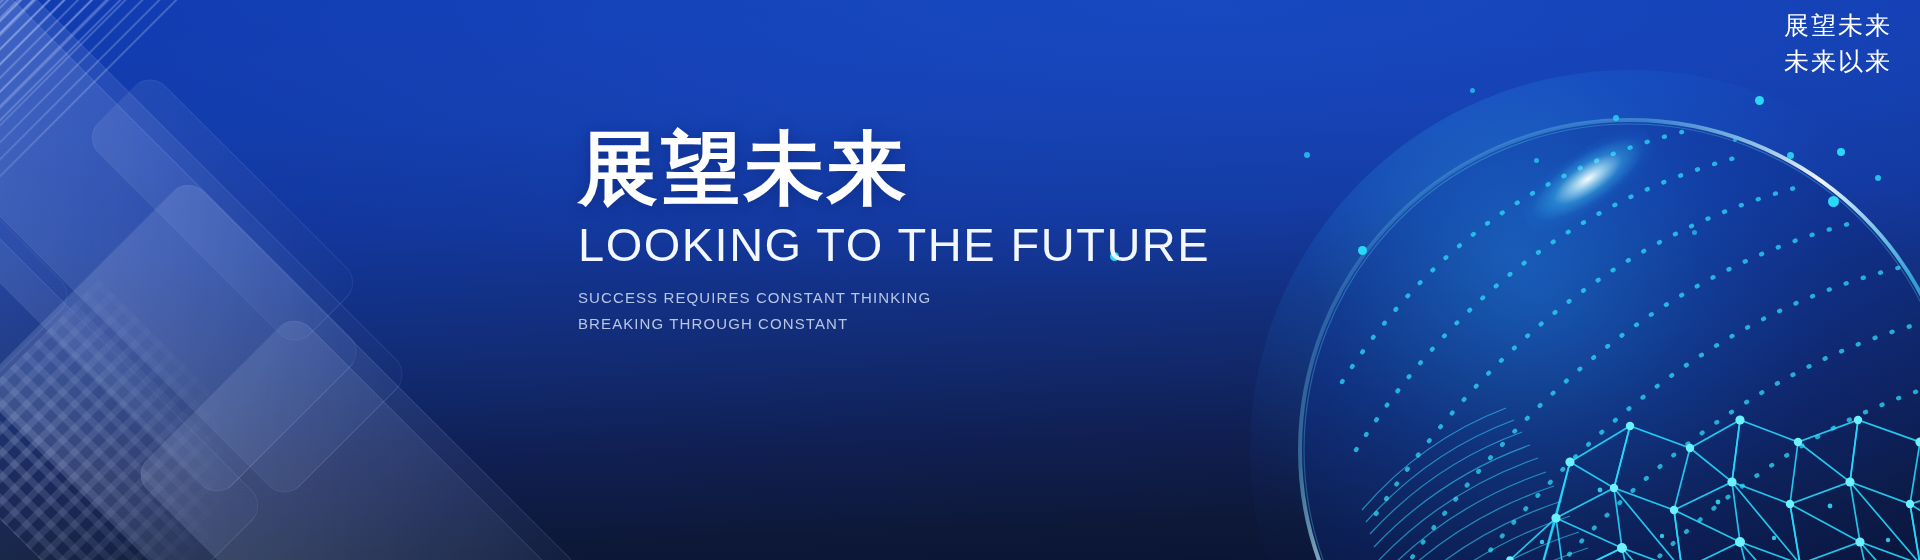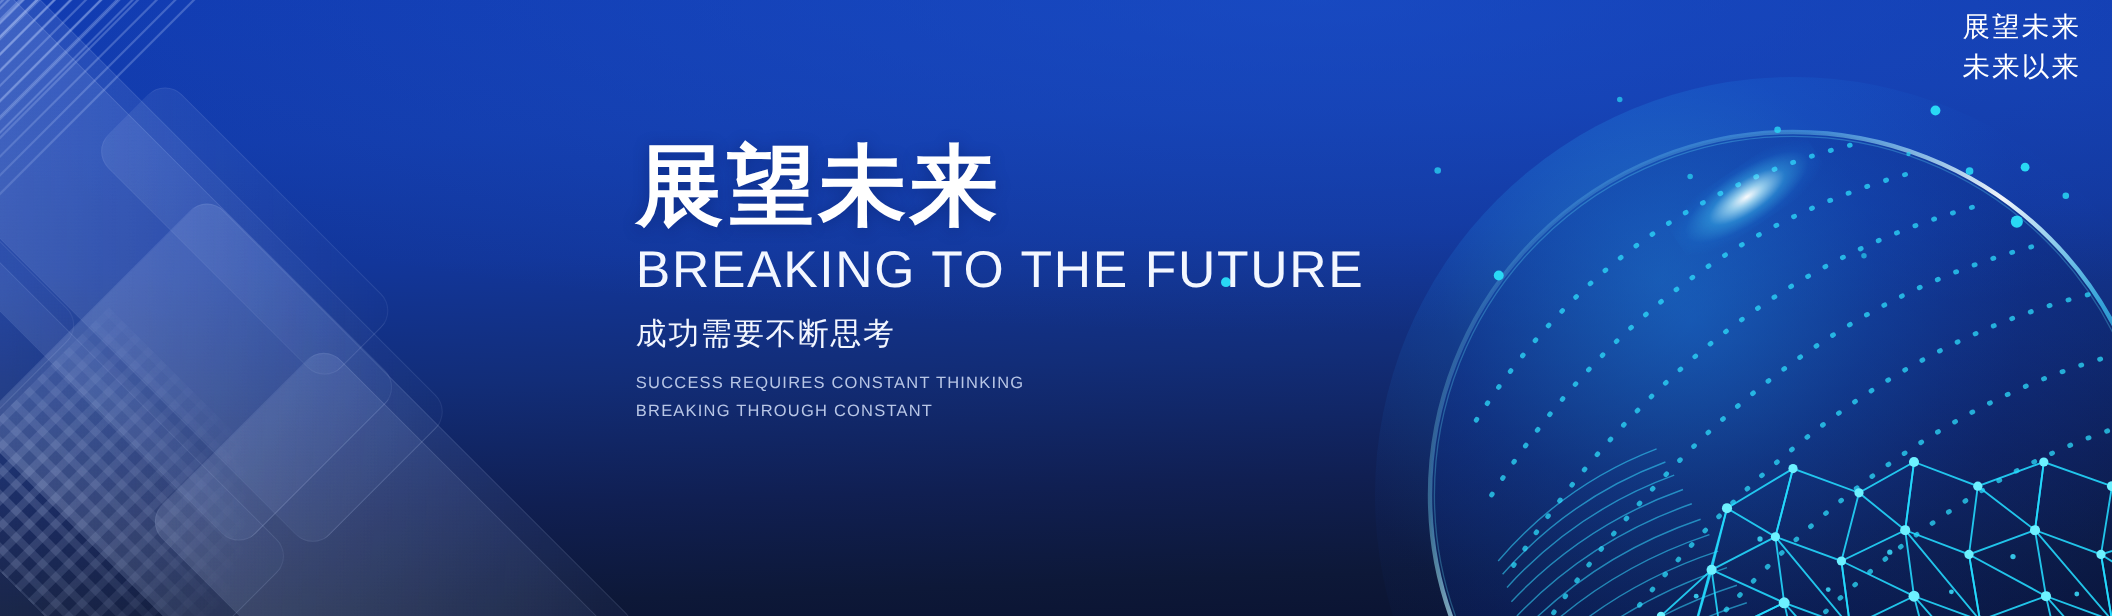--- a/index.html
+++ b/index.html
@@ -396,23 +396,22 @@
     <b style="left:1534px;top:158px;width:5px;height:5px;opacity:.7;"></b>
     <b style="left:1304px;top:152px;width:6px;height:6px;opacity:.75;"></b>
     <b style="left:1358px;top:246px;width:9px;height:9px;"></b>
     <b style="left:1110px;top:252px;width:9px;height:9px;"></b>
     <b style="left:1470px;top:88px;width:5px;height:5px;opacity:.7;"></b>
     <b style="left:1692px;top:230px;width:5px;height:5px;opacity:.65;"></b>
   </div>
 
   <div class="copy">
     <div class="t-main">展望未来</div>
-    <div class="t-en">BREAKING TO THE FUTURE</div>
+    <div class="t-en">LOOKING TO THE FUTURE</div>
     <div class="t-cn-sub">
-      <div>成功需要不断思考</div>
     </div>
     <div class="t-en-sub">
       <div>SUCCESS REQUIRES CONSTANT THINKING</div>
       <div>BREAKING THROUGH CONSTANT</div>
     </div>
   </div>
 
   <div class="corner">
     <div>展望未来</div>
     <div>未来以来</div>

